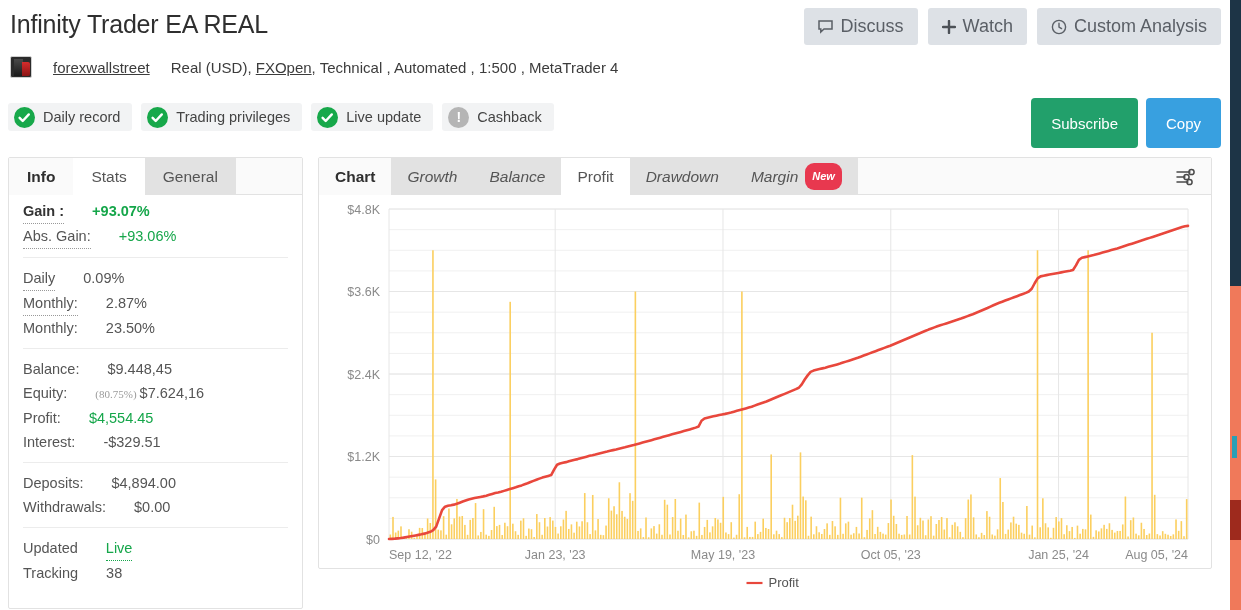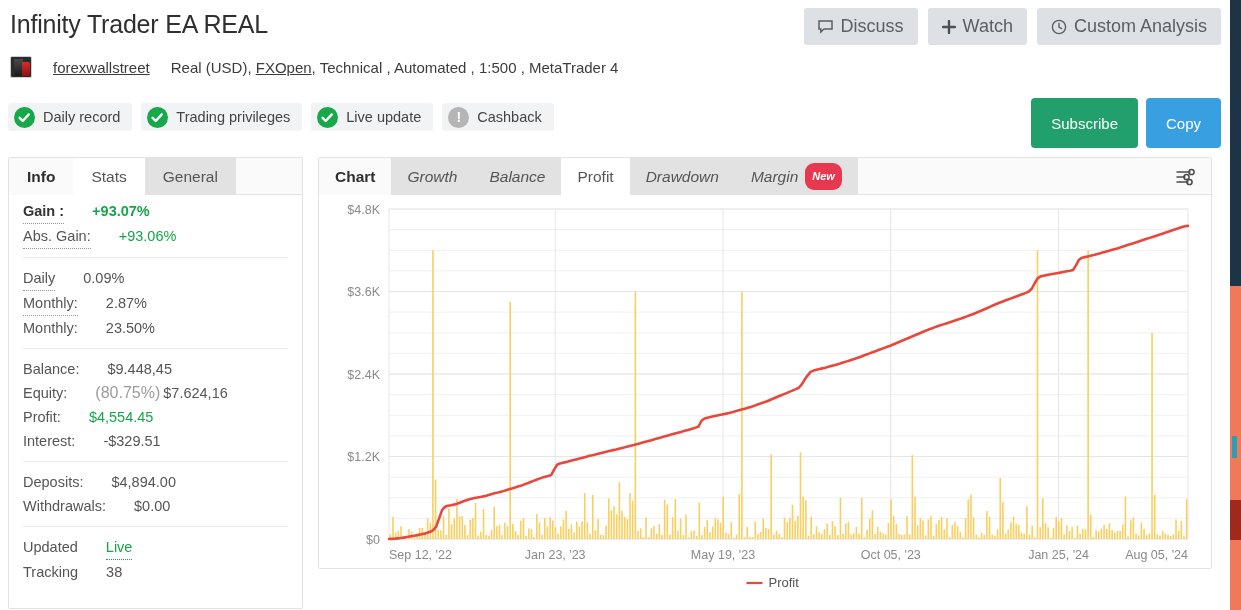--- a/index.html
+++ b/index.html
@@ -108,21 +108,21 @@
     display:flex; justify-content:flex-start; align-items:baseline;
     font-size:14.5px; line-height:24px; color:#555;gap:28px;
   }
   .stat-label { color:#555; }
   .stat-label.dotted { border-bottom:1px dotted #999; cursor:pointer; }
   .stat-label.bold { font-weight:bold; color:#333; }
   .stat-val { color:#555; }
   .stat-val.green { color:#15a64a; }
   .stat-val.greenbold { color:#15a64a; font-weight:bold; }
   .stat-val.greenbig { color:#15a64a; }
-  .muted { color:#9b9b9b; font-size:16px; margin-right:3px; }
+  .muted { color:#9b9b9b; font-size:11px; margin-right:3px;font-family:Liberation Serif, serif; }
   .live-link { color:#15a64a; border-bottom:1px dotted #15a64a; cursor:pointer; }
 
   
   .chartpanel {
     position:absolute; left:318px; top:157px; width:894px; height:412px;
     border:1px solid #e2e2e2; background:#fff; border-radius:2px;
   }
   .chart-tabs { display:flex; height:37px; background:#fafafa; border-bottom:1px solid #e2e2e2; position:relative; }
   .ctab {
     display:flex; align-items:center; justify-content:center; gap:7px;

